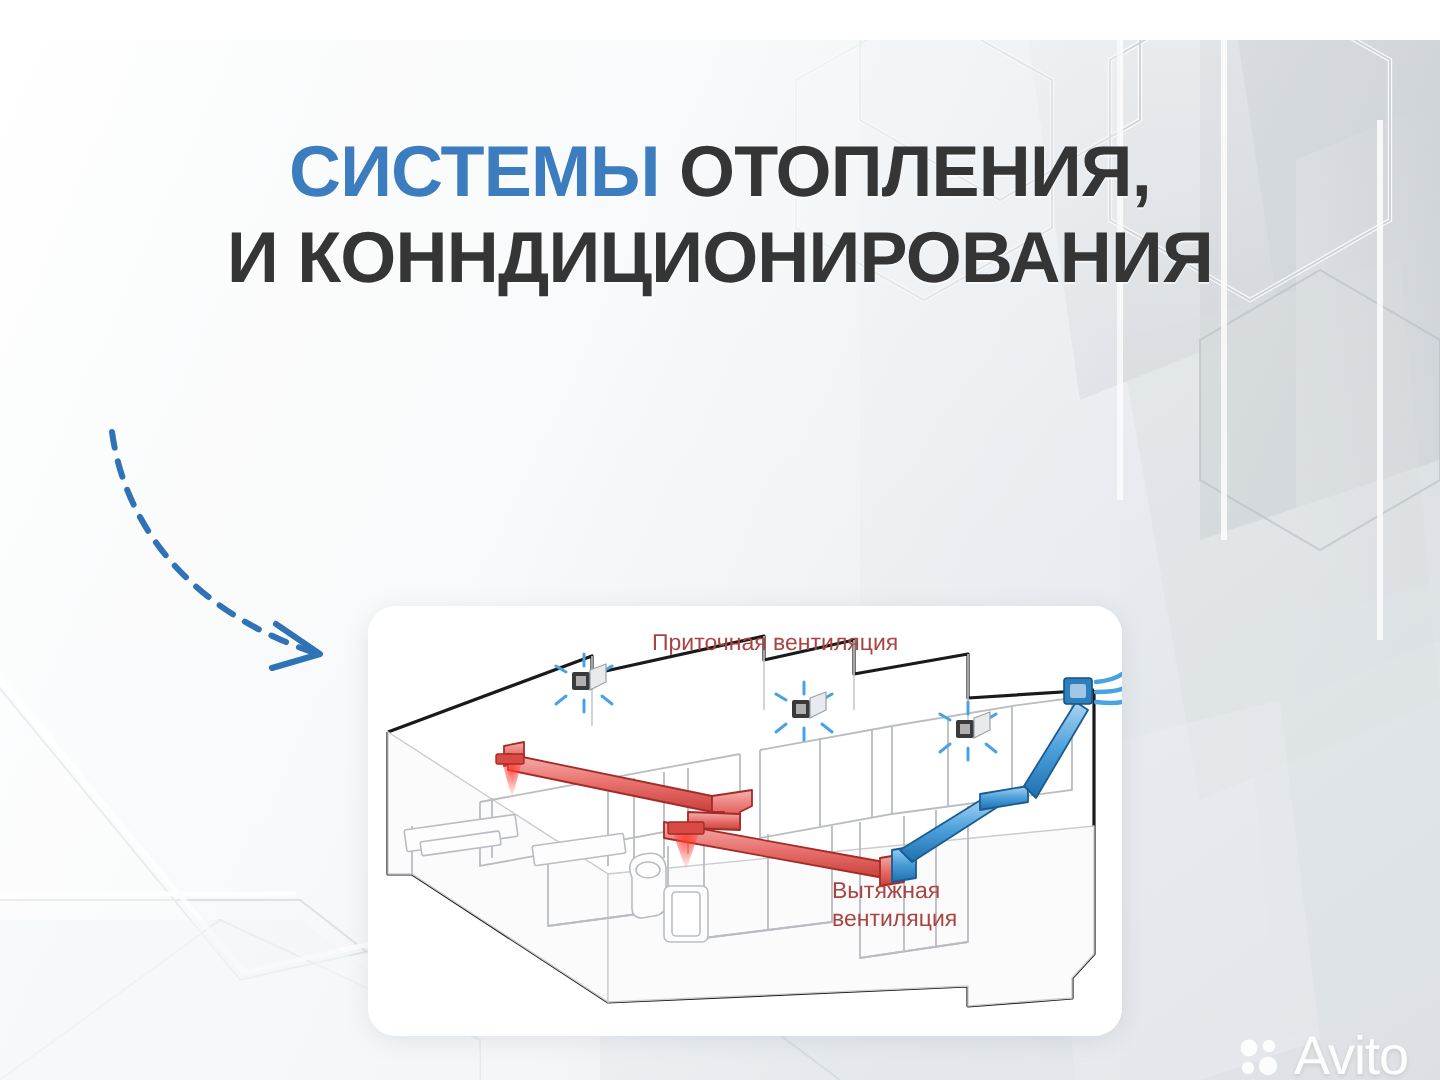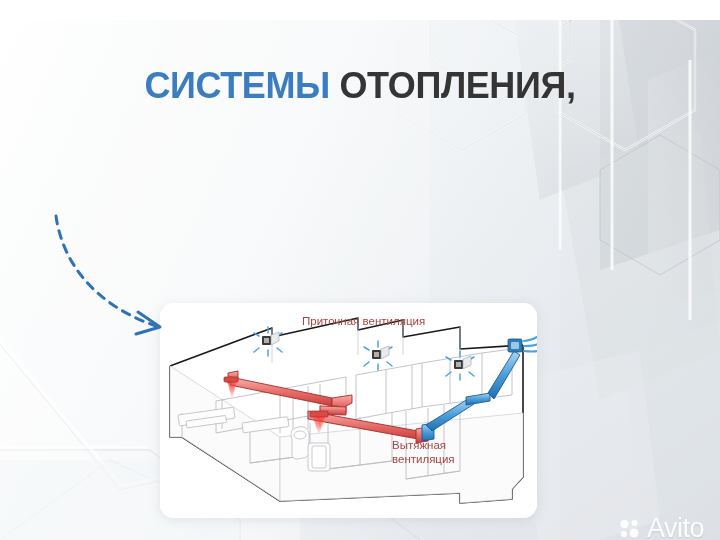--- a/index.html
+++ b/index.html
@@ -44,21 +44,21 @@
     white-space: nowrap;
     text-shadow: 0 1px 0 rgba(255,255,255,0.55);
   }
   .title-line .accent { color: #3c7dbf; }
   .title-line.l2 { letter-spacing: 0.2px; }
   .title-line.l4 { letter-spacing: 0.5px; }
 
   
   .illus-card {
     position: absolute;
-    left: 160px;
+    left: 184px;
     top: 283px;
     width: 377px;
     height: 215px;
     background: #ffffff;
     border-radius: 14px;
     box-shadow: 0 2px 12px rgba(120,130,140,0.16);
     overflow: hidden;
     z-index: 5;
   }
   .illus-card svg { display: block; }
@@ -169,20 +169,21 @@
       <path d="M-10 427 L148 427"></path>
     </g>
     <polygon points="-10,300 120,470 300,430 300,540 -10,540" fill="#ffffff" opacity="0.35"></polygon>
     <polygon points="-10,440 150,440 240,505 240,540 -10,540" fill="#f4f7f9" opacity="0.6"></polygon>
 
     <rect x="0" y="0" width="430" height="300" fill="#ffffff" opacity="0.2"></rect>
   </svg>
 
   <div class="title-block">
     <div class="title-line l1"><span class="accent">СИСТЕМЫ</span><span> ОТОПЛЕНИЯ,</span></div>
+    <div class="title-line l3">И КОННДИЦИОНИРОВАНИЯ</div>
   </div>
 
   <svg class="arrow-svg" width="160" height="130" viewBox="0 0 160 130" xmlns="http://www.w3.org/2000/svg">
     <path d="M22 8 C 28 52, 58 96, 122 118" fill="none" stroke="#2f72b5" stroke-width="3" stroke-linecap="round" stroke-dasharray="8 7"></path>
     <path d="M104 104 L126 119 L102 126" fill="none" stroke="#2f72b5" stroke-width="3" stroke-linecap="round" stroke-linejoin="round"></path>
   </svg>
 
   <div class="illus-card">
     <svg width="377" height="215" viewBox="0 0 377 215" xmlns="http://www.w3.org/2000/svg">
       <defs>

